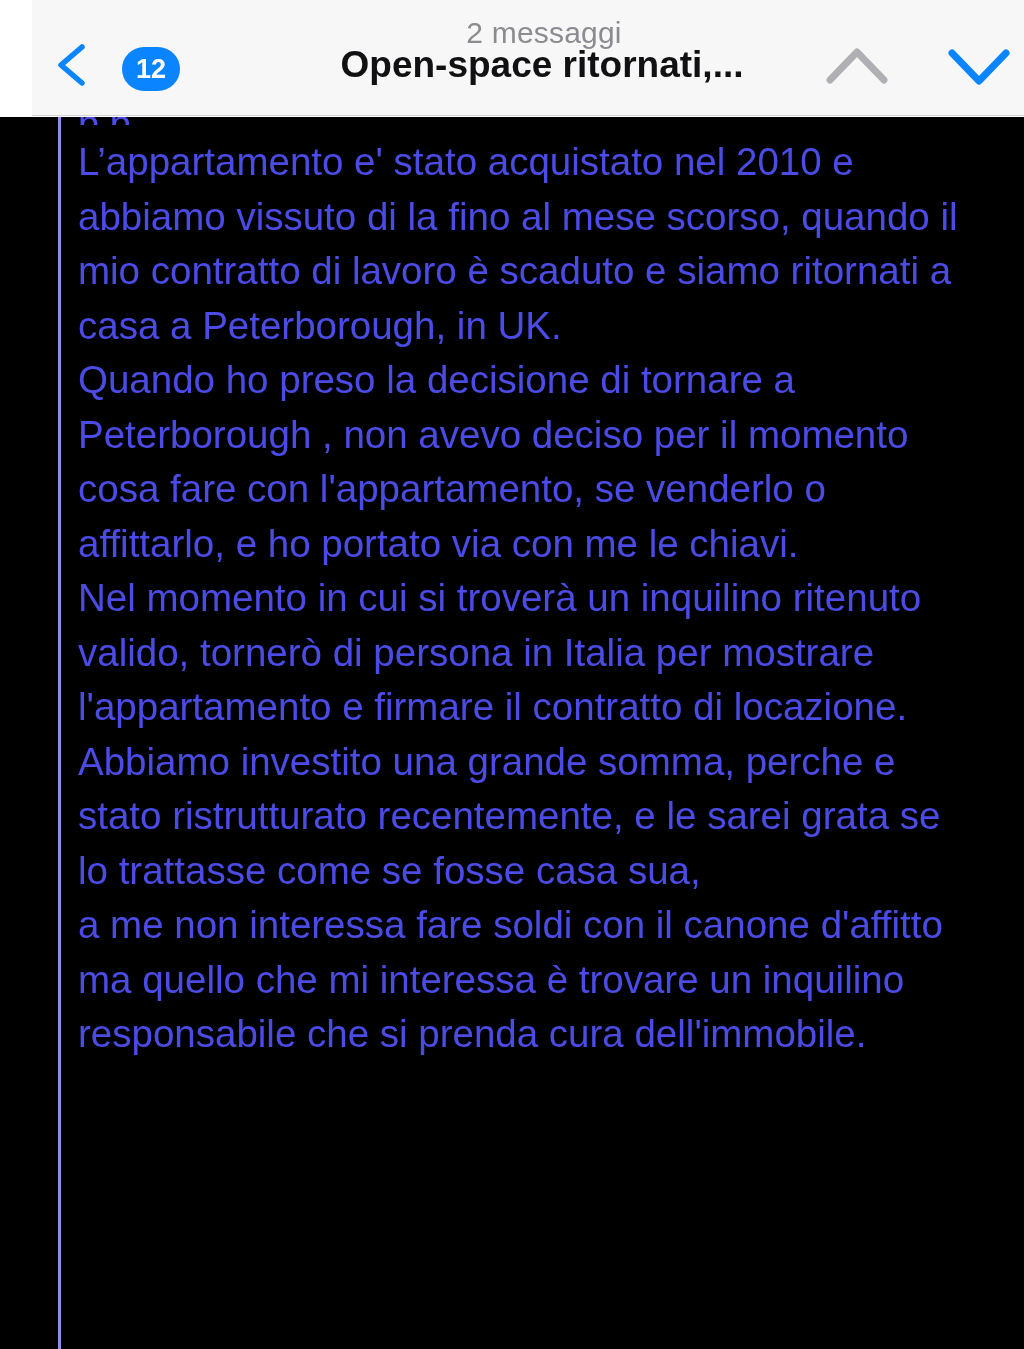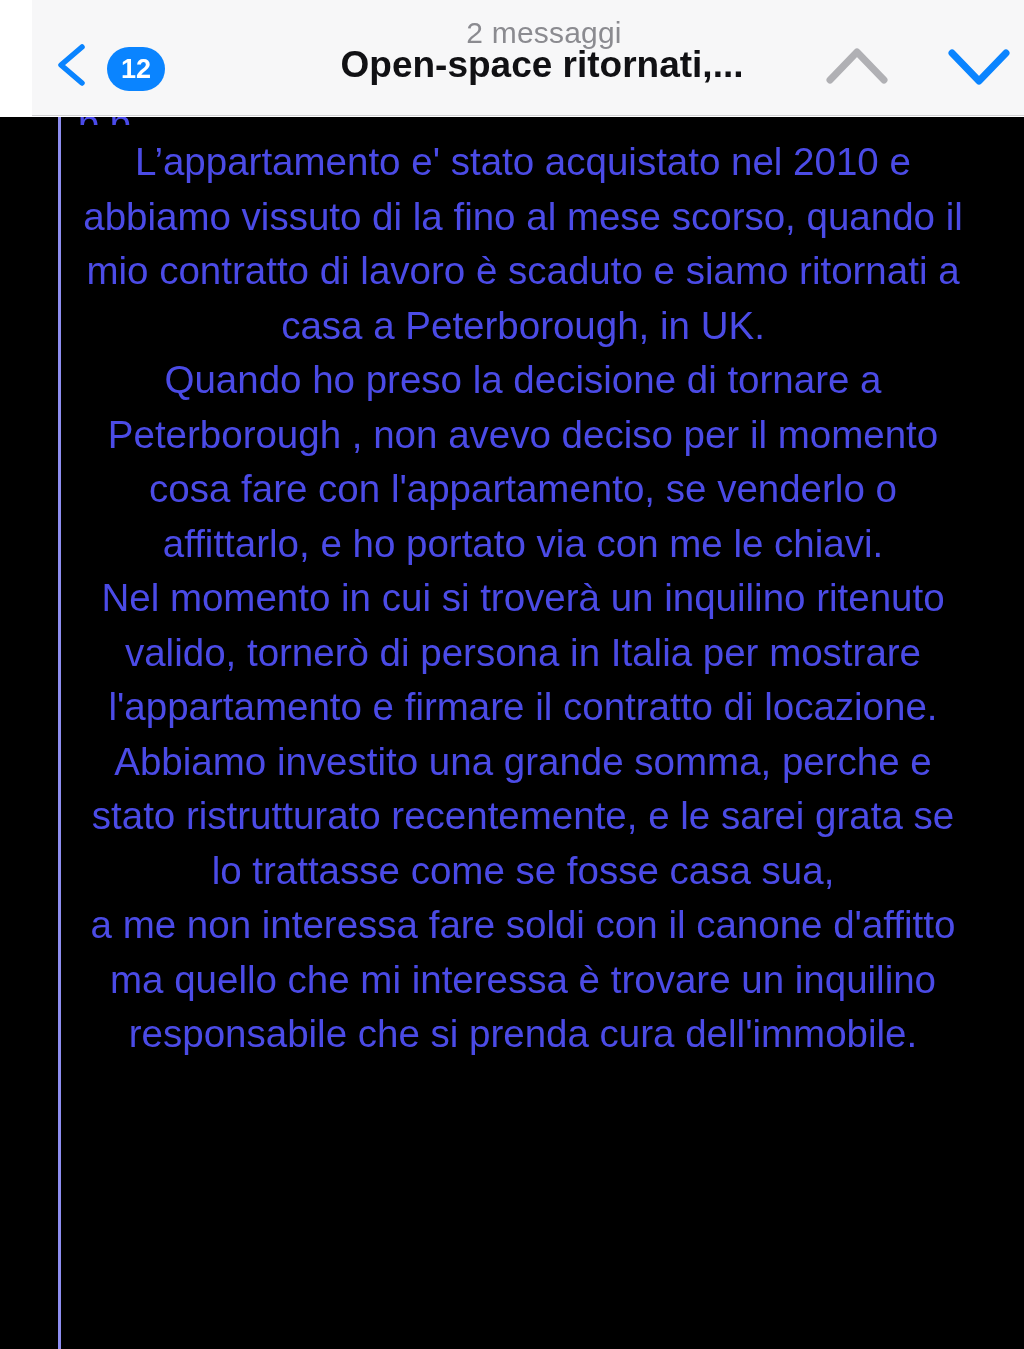--- a/index.html
+++ b/index.html
@@ -40,21 +40,21 @@
     position: absolute;
     left: 22px;
     top: 42px;
     width: 34px;
     height: 46px;
     cursor: pointer;
   }
   .back-chevron svg { display: block; }
   .unread-badge {
     position: absolute;
-    left: 75px;
+    left: 90px;
     top: 47px;
     min-width: 58px;
     height: 44px;
     border-radius: 22px;
     background: #0a84ff;
     color: #ffffff;
     font-size: 27px;
     font-weight: 600;
     display: flex;
     align-items: center;
@@ -117,21 +117,20 @@
   .quoted-text {
     position: absolute;
     left: 78px;
     top: 18px;
     width: 890px;
     color: #4b4be6;
     font-size: 38.5px;
     line-height: 54.5px;
     white-space: pre-wrap;
     word-wrap: break-word;
-    text-align: center;
   }
 </style>
 </head>
 <body>
 
 <div id="page">
 
   <div class="header">
 
     <div class="msg-count">2 messaggi</div>

